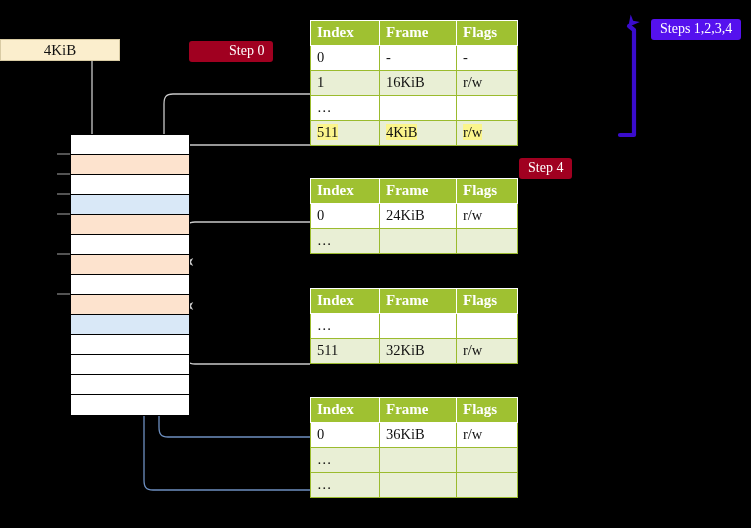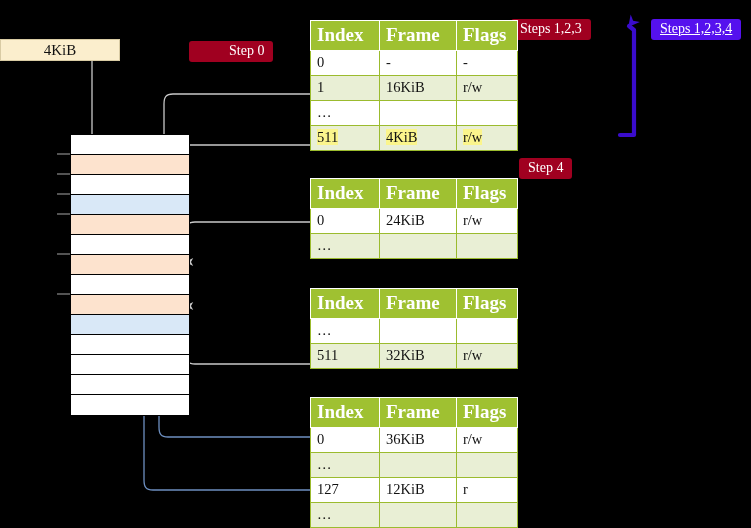--- a/index.html
+++ b/index.html
@@ -20,21 +20,21 @@
     font-size:15px;color:#111;box-sizing:border-box;
   }
 
   
   .badge{
     position:absolute;display:inline-flex;align-items:center;justify-content:center;
     padding:2px 9px 3px 9px;border-radius:3px;font-size:14px;color:#fff;
     white-space:nowrap;line-height:1.15;
   }
   .badge-red{background:#a00020;}
-  .badge-blue{background:#5511ee;text-decoration:underline;}
+  .badge-blue{background:#5511ee;}
   #step0{left:189px;top:41px;padding-left:40px;}
   #step4{left:519px;top:158px;text-align:center;}
   #steps123{left:511px;top:19px;}
   #steps1234{left:651px;top:19px;}
 
   
   #memgrid{
     position:absolute;left:70px;top:134px;width:120px;height:282px;
     border:1px solid #000;box-sizing:border-box;background:#fff;
   }
@@ -45,21 +45,21 @@
   .c-white{background:#ffffff;}
   .c-peach{background:#fde3ce;}
   .c-blue{background:#d9e8f7;}
 
   
   .ptable{
     position:absolute;border-collapse:collapse;background:#fff;
     font-size:14.5px;color:#111;border:1px solid #9bbb2e;
   }
   .ptable th{
-    background:#9fc131;color:#fff;font-weight:bold;font-size:19px;
+    background:#9fc131;color:#fff;font-weight:bold;font-size:15px;
     text-align:left;padding:3px 6px 4px 6px;border:1px solid #ffffff;
     white-space:nowrap;
   }
   .ptable td{
     padding:3px 6px 4px 6px;border:1px solid #9bbb2e;
     white-space:nowrap;vertical-align:top;
   }
   .ptable tr.r-white td{background:#ffffff;}
   .ptable tr.r-tint td{background:#e9efd5;}
   .ptable td .hl{background:#fbf58c;}
@@ -135,21 +135,20 @@
       <div class="mrow c-peach" style="height: 20px;"></div>
       <div class="mrow c-blue" style="height: 20px;"></div>
       <div class="mrow c-white" style="height: 20px;"></div>
       <div class="mrow c-white" style="height: 20px;"></div>
       <div class="mrow c-white" style="height: 20px;"></div>
       <div class="mrow c-white" style="height: 20px;"></div>
     </div>
 
   <div id="step0" class="badge badge-red">Step 0</div>
   <div id="step4" class="badge badge-red">Step 4</div>
-  <div id="steps123" class="badge badge-red">Steps 1,2,3</div>
   <div id="steps1234" class="badge badge-blue">Steps 1,2,3,4</div>
 
   <table id="pt0" class="ptable">
       <thead>
         <tr>
           <th class="col-index">Index</th>
           <th class="col-frame">Frame</th>
           <th class="col-flags">Flags</th>
         </tr>
       </thead>
@@ -230,25 +229,20 @@
         <tr class="r-white">
           <td>0</td>
           <td>36KiB</td>
           <td>r/w</td>
         </tr>
         <tr class="r-tint">
           <td>…</td>
           <td>&nbsp;</td>
           <td>&nbsp;</td>
         </tr>
-        <tr class="r-white">
-          <td>127</td>
-          <td>12KiB</td>
-          <td>r</td>
-        </tr>
         <tr class="r-tint">
           <td>…</td>
           <td>&nbsp;</td>
           <td>&nbsp;</td>
         </tr>
       </tbody>
     </table>
 
 </div>
 

